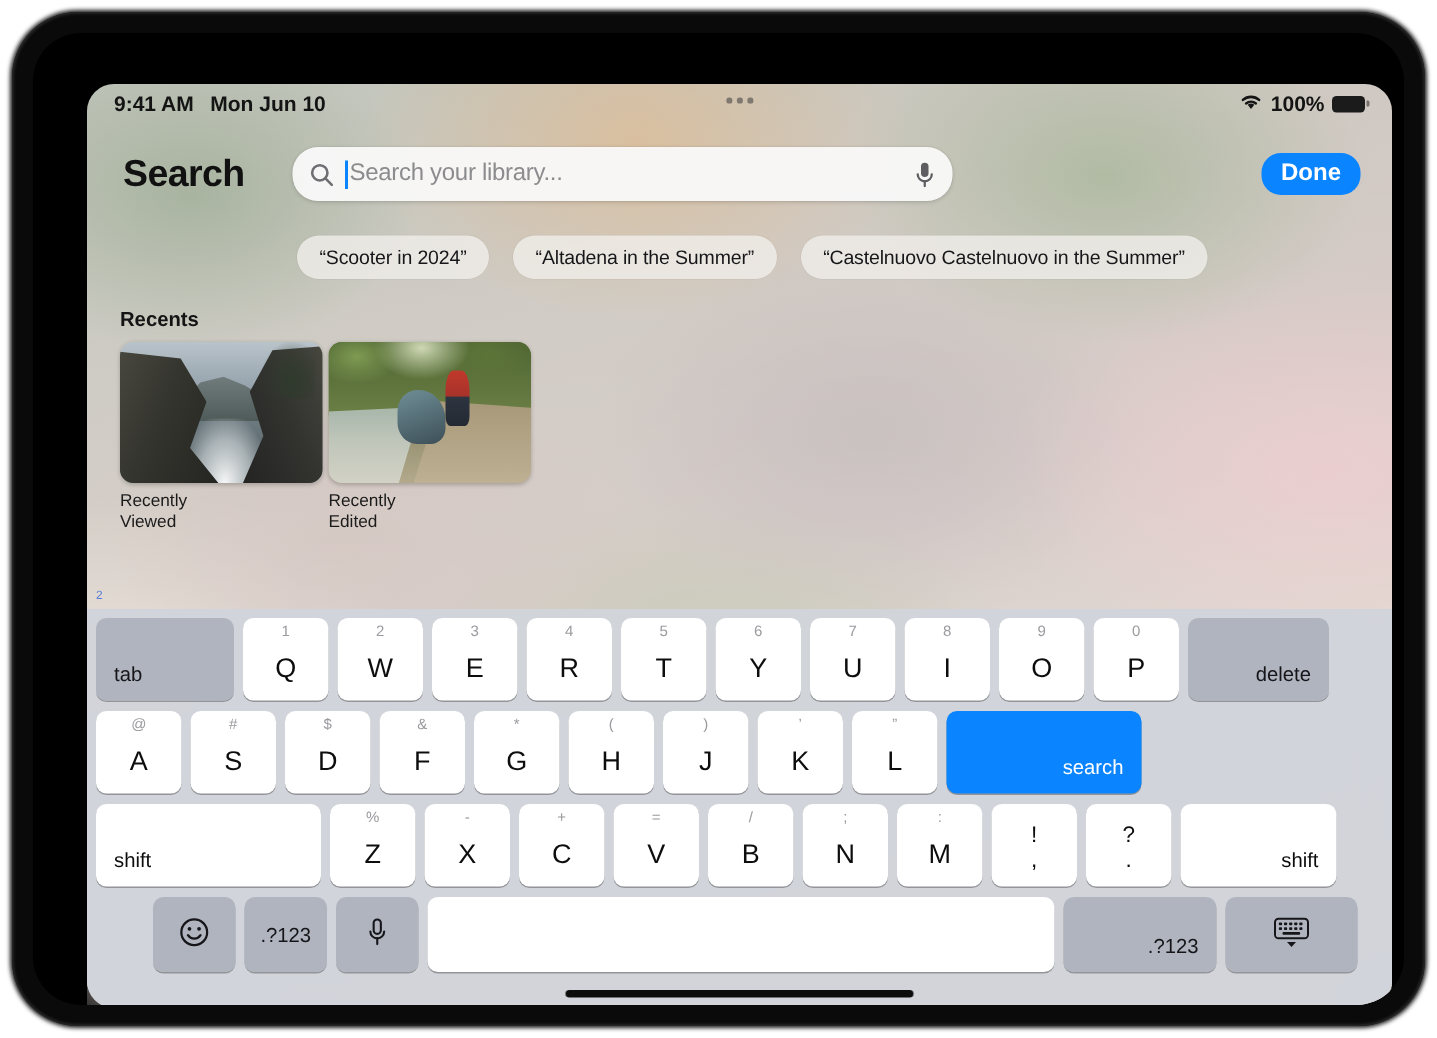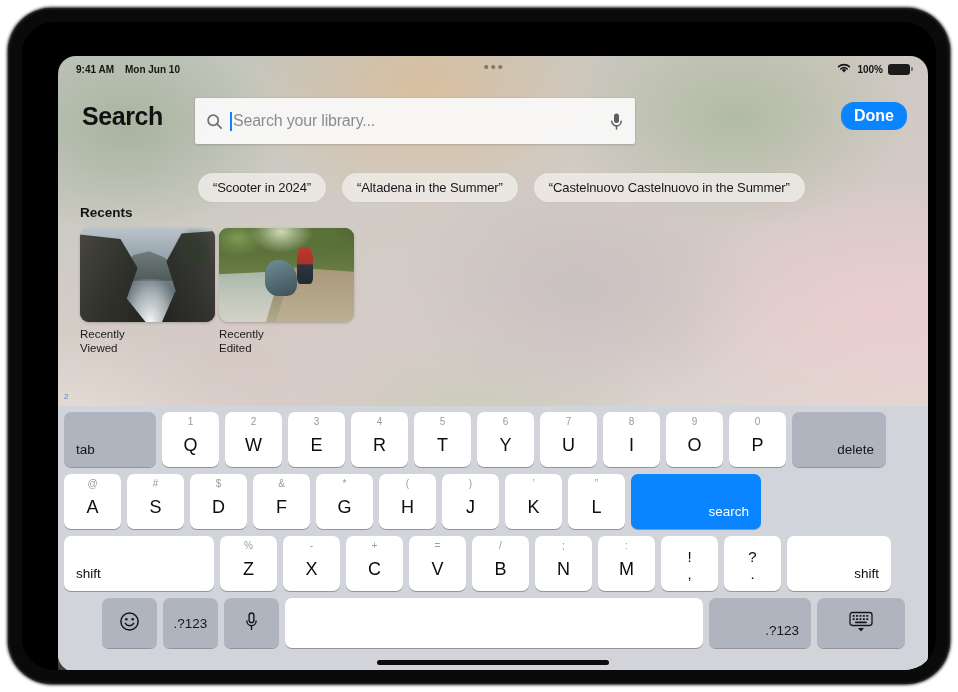--- a/index.html
+++ b/index.html
@@ -70,21 +70,21 @@
   }
 
   
   #status-bar {
     position: absolute;
     left: 0; top: 0; right: 0;
     height: 26px;
     display: flex;
     align-items: center;
     padding: 0 18px;
-    font-size: 10px;
+    font-size: 14px;
     font-weight: bold;
     color: #141414;
     box-sizing: border-box;
     gap: 40px;
   }
   .status-left { display: flex; align-items: center; gap: 11px; }
   .status-right { margin-left: auto; display: flex; align-items: center; gap: 5px; }
   #status-dots {
     position: absolute;
     left: 50%;
@@ -126,22 +126,22 @@
     font-size: 25px;
     font-weight: bold;
     letter-spacing: -0.4px;
     color: #111;
   }
   #search-field {
     position: absolute;
     left: 137px;
     top: 16px;
     width: 440px;
-    height: 46px;
-    border-radius: 2px;
+    height: 36px;
+    border-radius: 17px;
     background: rgba(250,250,250,.93);
     box-shadow: 0 1px 3px rgba(0,0,0,.14), 0 0 0 .5px rgba(0,0,0,.05);
     display: flex;
     align-items: center;
     padding: 0 11px;
     box-sizing: border-box;
   }
   #search-icon { flex: 0 0 auto; display: flex; }
   #search-caret {
     width: 2px;
@@ -174,21 +174,20 @@
     font-family: inherit;
   }
 
   
   #suggestion-chips {
     position: absolute;
     left: 140px;
     top: 101px;
     display: flex;
     gap: 16px;
-    margin-top: 16px;
   }
   .chip {
     background: rgba(240,238,234,.80);
     border-radius: 15px;
     padding: 7px 15px;
     font-size: 13px;
     color: #17171a;
     letter-spacing: -0.1px;
     white-space: nowrap;
     box-shadow: 0 0 0 .5px rgba(0,0,0,.04);

